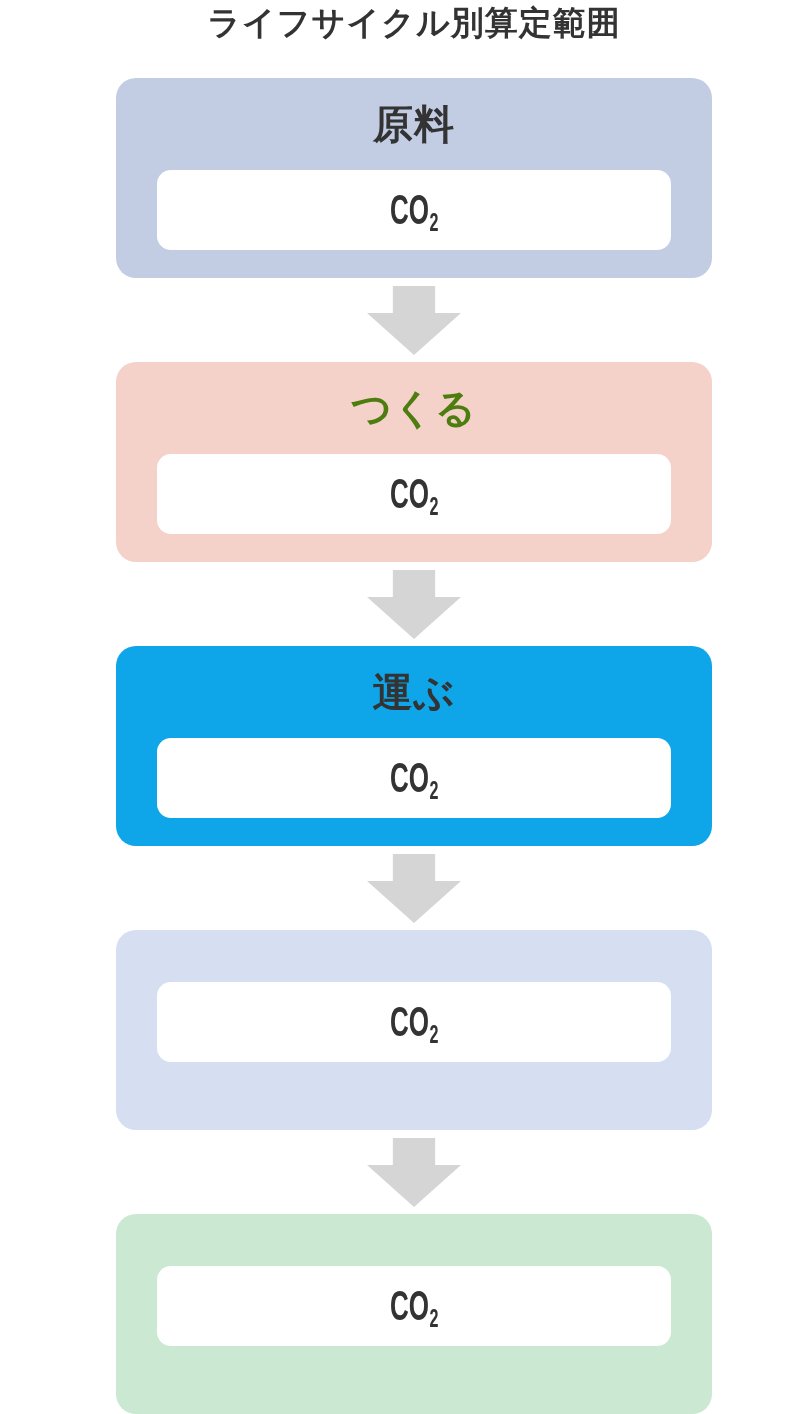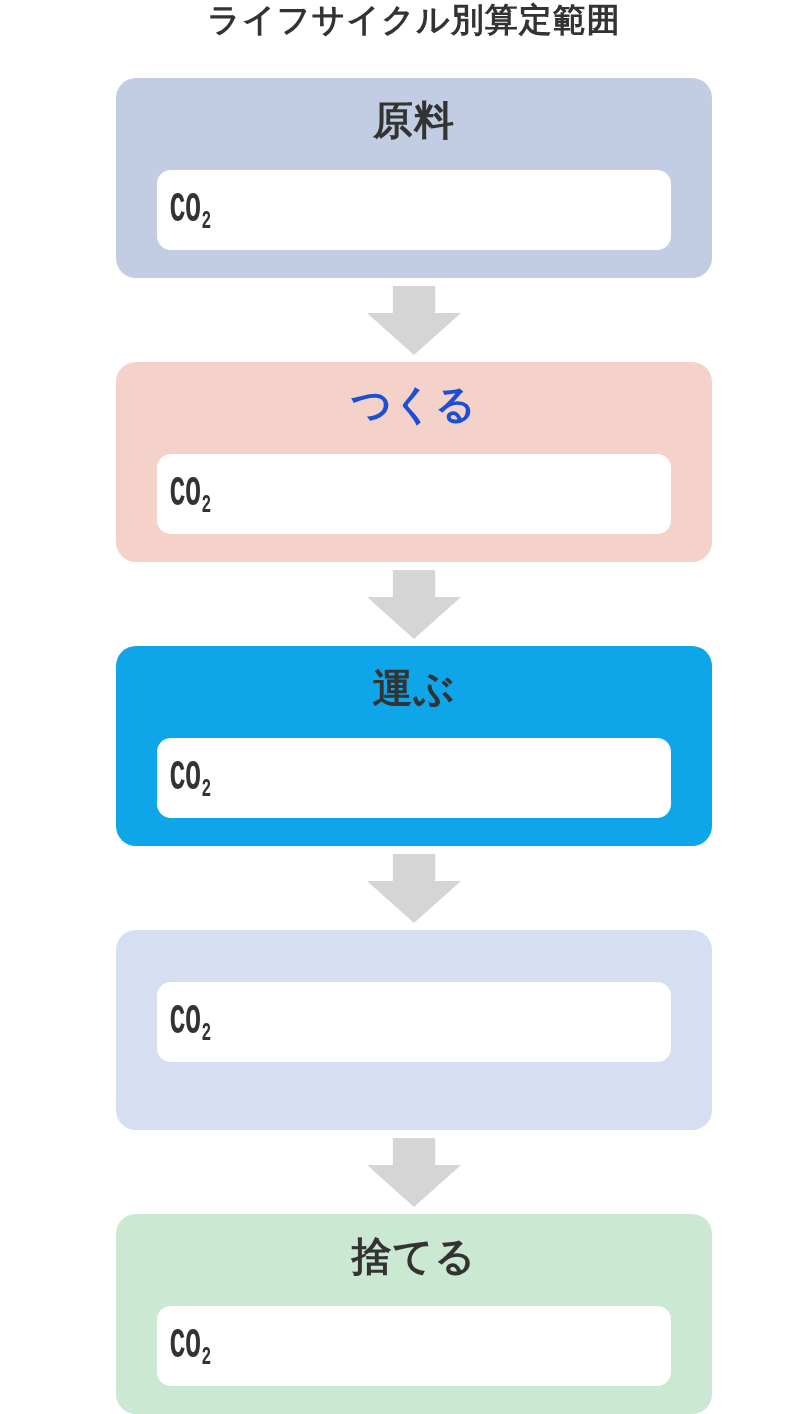--- a/index.html
+++ b/index.html
@@ -1,21 +1,21 @@
 <!DOCTYPE html>
 <html><head>
 <meta charset="utf-8">
 <style>
   html, body { margin: 0; padding: 0; background: #ffffff; }
   .canvas {
     width: 712px;
     height: 1414px;
     margin: 0 auto;
     background: #ffffff;
-    font-family: Liberation Mono, monospace;
+    font-family: Liberation Sans, sans-serif;
     overflow: hidden;
     padding-left: 28px;
   }
   .title {
     height: 78px;
     box-sizing: border-box;
     padding-top: 2px;
     text-align: center;
     font-size: 33px;
     line-height: 42px;
@@ -40,20 +40,21 @@
     letter-spacing: 1px;
   }
   .co2-box {
     width: 514px;
     height: 80px;
     margin: 26px auto 0 auto;
     background: #ffffff;
     border-radius: 14px;
     display: flex;
     align-items: center;
+    justify-content: center;
   }
   .co2 {
     font-size: 42px;
     font-weight: bold;
     color: #333333;
     transform: scaleX(0.62);
     transform-origin: center center;
     white-space: nowrap;
   }
   .co2 .co2-sub {
@@ -88,21 +89,21 @@
     <div class="co2-box" style="background: rgb(255, 255, 255);">
       <span class="co2" style="color: rgb(51, 51, 51);"><span>CO</span><span class="co2-sub">2</span></span>
     </div>
   </div>
 
   <div class="arrow-gap">
     <div class="arrow" style="background: rgb(213, 213, 213);"></div>
   </div>
 
   <div class="stage" style="background: rgb(244, 210, 201);">
-    <div class="stage-label" style="color: #1d4ed8;">つくる</div>
+    <div class="stage-label" style="color: #4d7c0f;">つくる</div>
     <div class="co2-box" style="background: rgb(255, 255, 255);">
       <span class="co2" style="color: rgb(51, 51, 51);"><span>CO</span><span class="co2-sub">2</span></span>
     </div>
   </div>
 
   <div class="arrow-gap">
     <div class="arrow" style="background: rgb(213, 213, 213);"></div>
   </div>
 
   <div class="stage" style="background: #0ea5e9;">
@@ -120,19 +121,18 @@
     <div class="co2-box" style="background: rgb(255, 255, 255);">
       <span class="co2" style="color: rgb(51, 51, 51);"><span>CO</span><span class="co2-sub">2</span></span>
     </div>
   </div>
 
   <div class="arrow-gap">
     <div class="arrow" style="background: rgb(213, 213, 213);"></div>
   </div>
 
   <div class="stage" style="background: rgb(203, 232, 210);">
-    <div class="stage-label" style="color: rgb(51, 51, 51);">捨てる</div>
     <div class="co2-box" style="background: rgb(255, 255, 255);">
       <span class="co2" style="color: rgb(51, 51, 51);"><span>CO</span><span class="co2-sub">2</span></span>
     </div>
   </div>
 
 </div>
 
 </body></html>

